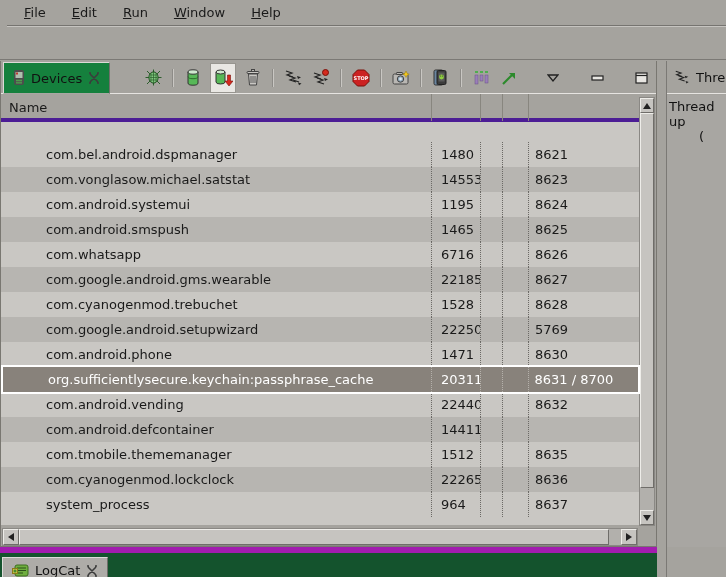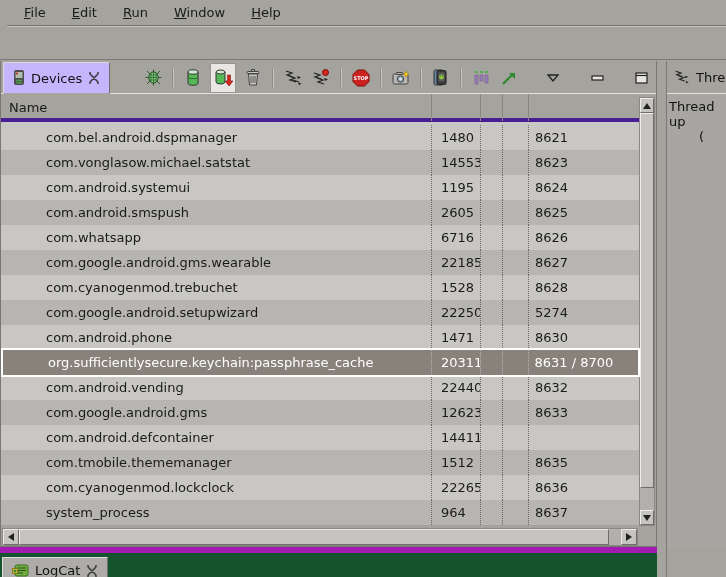--- a/index.html
+++ b/index.html
@@ -18,21 +18,21 @@
   .content { position:absolute; top:59px; left:0; right:0; bottom:0;
              border-top:1px solid #7b7975; }
 
   .devices-view { position:absolute; left:0; top:1px; width:657px; height:486px;
                   background:#a5a39e; border:1px solid #797771; border-top:none; }
 
   
   .view-tabbar { position:relative; height:33px; border-bottom:1px solid #e6e4e1;
                  display:flex; align-items:center; }
   .view-tab { position:absolute; left:2px; top:1px; height:32px; display:flex;
-              align-items:center; gap:6px; padding:0 9px; background:#c4b5fd;
+              align-items:center; gap:6px; padding:0 9px; background:#15803d;
               border:1px solid; border-color:#dcdad7 #716f6b #a9a7a3 #dcdad7; }
   .tab-label { color:#111; }
   .close-x { width:12px; height:12px; display:inline-block; }
 
   .toolbar { position:absolute; right:4px; top:0; height:33px; display:flex;
              align-items:center; gap:6px; }
   .tbtn { width:22px; height:24px; display:flex; align-items:center;
           justify-content:center; }
   .tbtn.active { background:#e9e7e3; border:1px solid #97958f; width:26px; height:30px; }
   .tsep { width:2px; height:18px; border-left:1px solid #8d8b87;
@@ -43,21 +43,21 @@
   .table-header { position:relative; height:28px; width:639px; background:#a5a39e;
                   display:flex; border-bottom:4px solid #4c1d95; }
   .hcell { height:27px; display:flex; align-items:center; border-right:1px solid #88867f; }
   .hcell.h-name { width:431px; padding-left:8px; }
   .hcell.h-pid  { width:49px; }
   .hcell.h-c1   { width:22px; }
   .hcell.h-c2   { width:26px; }
   .hcell.h-port { width:110px; border-right:none; }
 
   .rows { position:relative; width:639px; height:403px; background:#c9c7c3;
-          padding-top:3px; overflow:hidden; }
+          padding-top:20px; overflow:hidden; }
   .row { display:flex; height:25px; align-items:stretch; cursor:default; }
   .row:nth-of-type(odd)  { background:#c9c7c3; }
   .row:nth-of-type(even) { background:#b7b5b1; }
   .cell { display:flex; align-items:center; border-right:1px dotted #6b6965; overflow:hidden; white-space:nowrap; }
   .c-name { width:431px; padding-left:45px; }
   .c-pid  { width:49px; padding-left:9px; }
   .c-c1   { width:22px; }
   .c-c2   { width:26px; }
   .c-port { width:110px; padding-left:6px; border-right:none; }
   .row.selected { background:#88827b; color:#fff; height:29px; margin:-2px 0;
@@ -292,21 +292,21 @@
         </div>
         <div class="row">
           <div class="cell c-name">com.android.systemui</div>
           <div class="cell c-pid">1195</div>
           <div class="cell c-c1"></div>
           <div class="cell c-c2"></div>
           <div class="cell c-port">8624</div>
         </div>
         <div class="row">
           <div class="cell c-name">com.android.smspush</div>
-          <div class="cell c-pid">2605</div>
+          <div class="cell c-pid">1465</div>
           <div class="cell c-c1"></div>
           <div class="cell c-c2"></div>
           <div class="cell c-port">8625</div>
         </div>
         <div class="row">
           <div class="cell c-name">com.whatsapp</div>
           <div class="cell c-pid">6716</div>
           <div class="cell c-c1"></div>
           <div class="cell c-c2"></div>
           <div class="cell c-port">8626</div>
@@ -323,21 +323,21 @@
           <div class="cell c-pid">1528</div>
           <div class="cell c-c1"></div>
           <div class="cell c-c2"></div>
           <div class="cell c-port">8628</div>
         </div>
         <div class="row">
           <div class="cell c-name">com.google.android.setupwizard</div>
           <div class="cell c-pid">22250</div>
           <div class="cell c-c1"></div>
           <div class="cell c-c2"></div>
-          <div class="cell c-port">5274</div>
+          <div class="cell c-port">5769</div>
         </div>
         <div class="row">
           <div class="cell c-name">com.android.phone</div>
           <div class="cell c-pid">1471</div>
           <div class="cell c-c1"></div>
           <div class="cell c-c2"></div>
           <div class="cell c-port">8630</div>
         </div>
         <div class="row selected">
           <div class="cell c-name">org.sufficientlysecure.keychain:passphrase_cache</div>
@@ -345,27 +345,20 @@
           <div class="cell c-c1"></div>
           <div class="cell c-c2"></div>
           <div class="cell c-port">8631 / 8700</div>
         </div>
         <div class="row">
           <div class="cell c-name">com.android.vending</div>
           <div class="cell c-pid">22440</div>
           <div class="cell c-c1"></div>
           <div class="cell c-c2"></div>
           <div class="cell c-port">8632</div>
-        </div>
-        <div class="row">
-          <div class="cell c-name">com.google.android.gms</div>
-          <div class="cell c-pid">12623</div>
-          <div class="cell c-c1"></div>
-          <div class="cell c-c2"></div>
-          <div class="cell c-port">8633</div>
         </div>
         <div class="row">
           <div class="cell c-name">com.android.defcontainer</div>
           <div class="cell c-pid">14411</div>
           <div class="cell c-c1"></div>
           <div class="cell c-c2"></div>
         </div>
         <div class="row">
           <div class="cell c-name">com.tmobile.thememanager</div>
           <div class="cell c-pid">1512</div>

